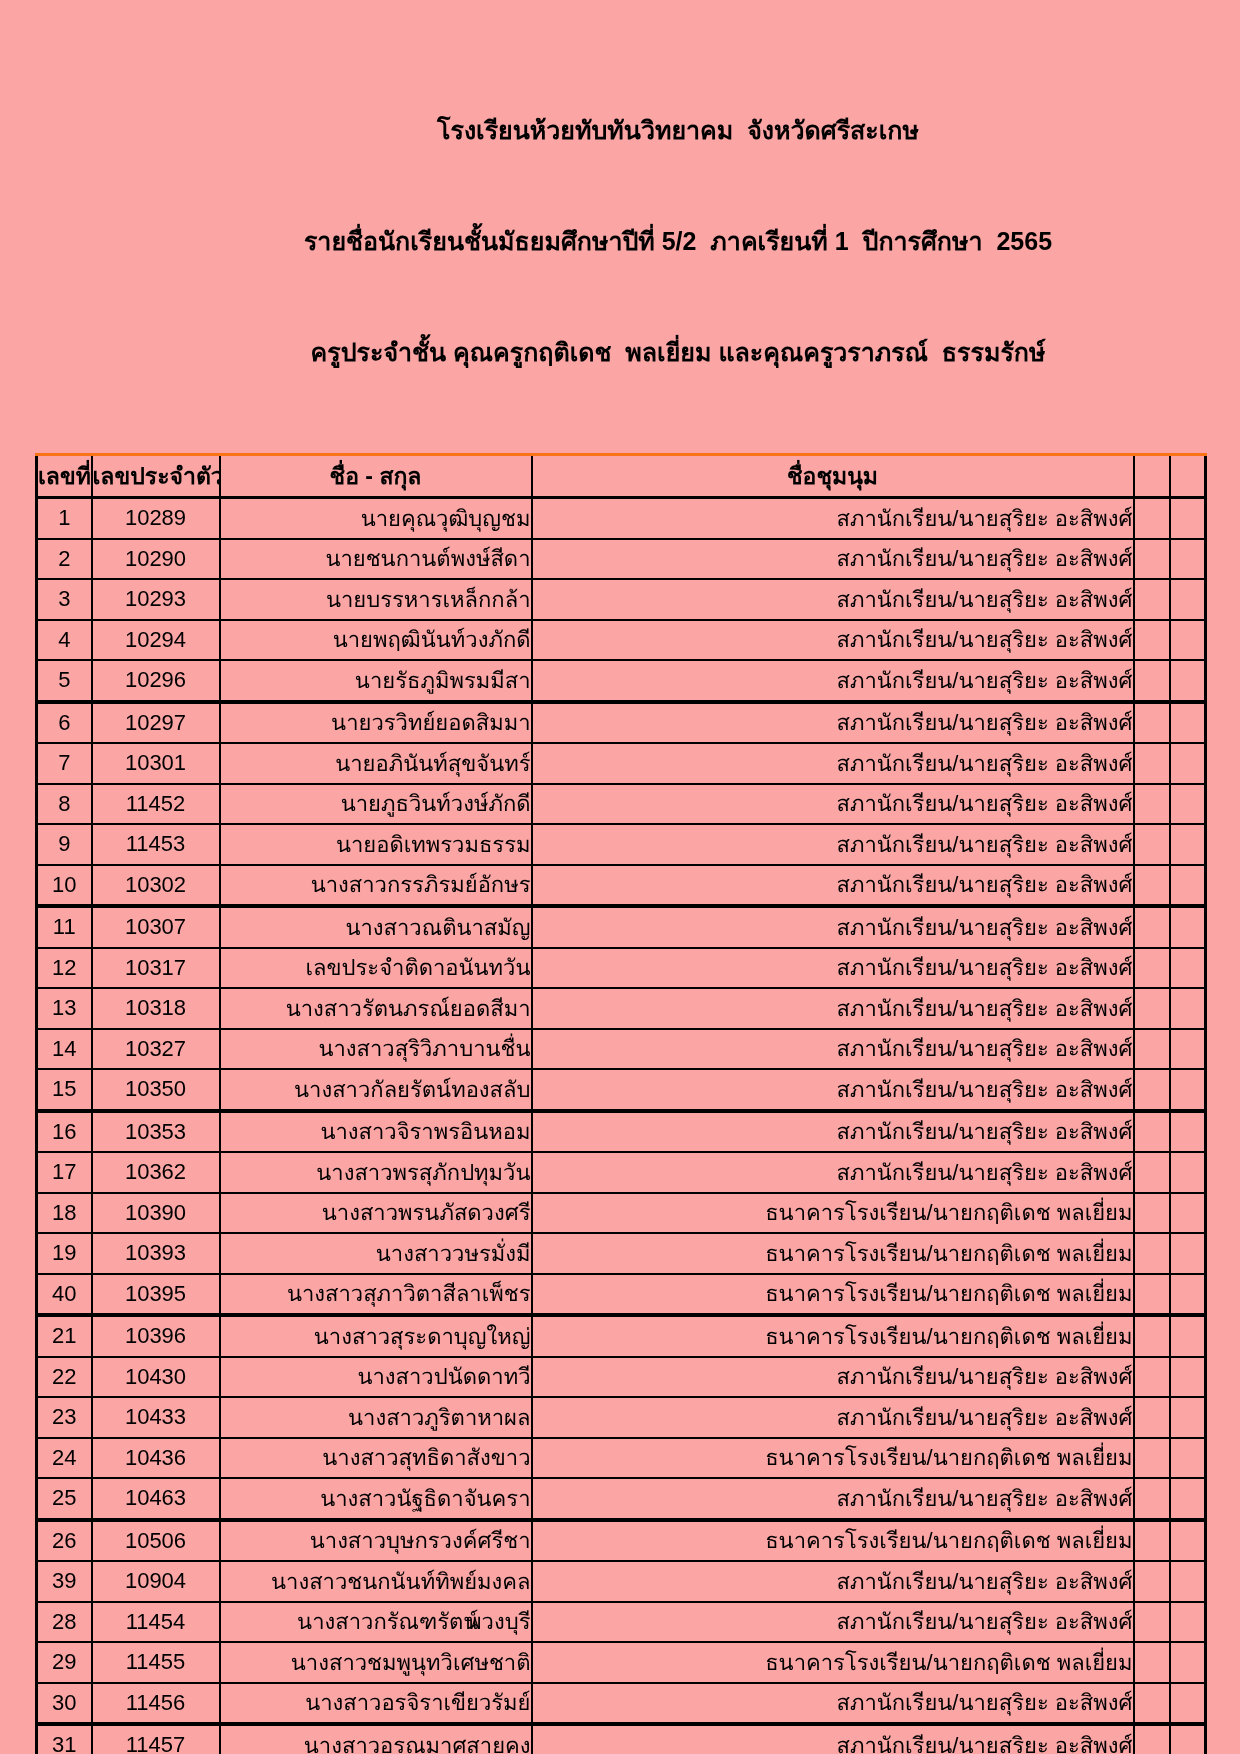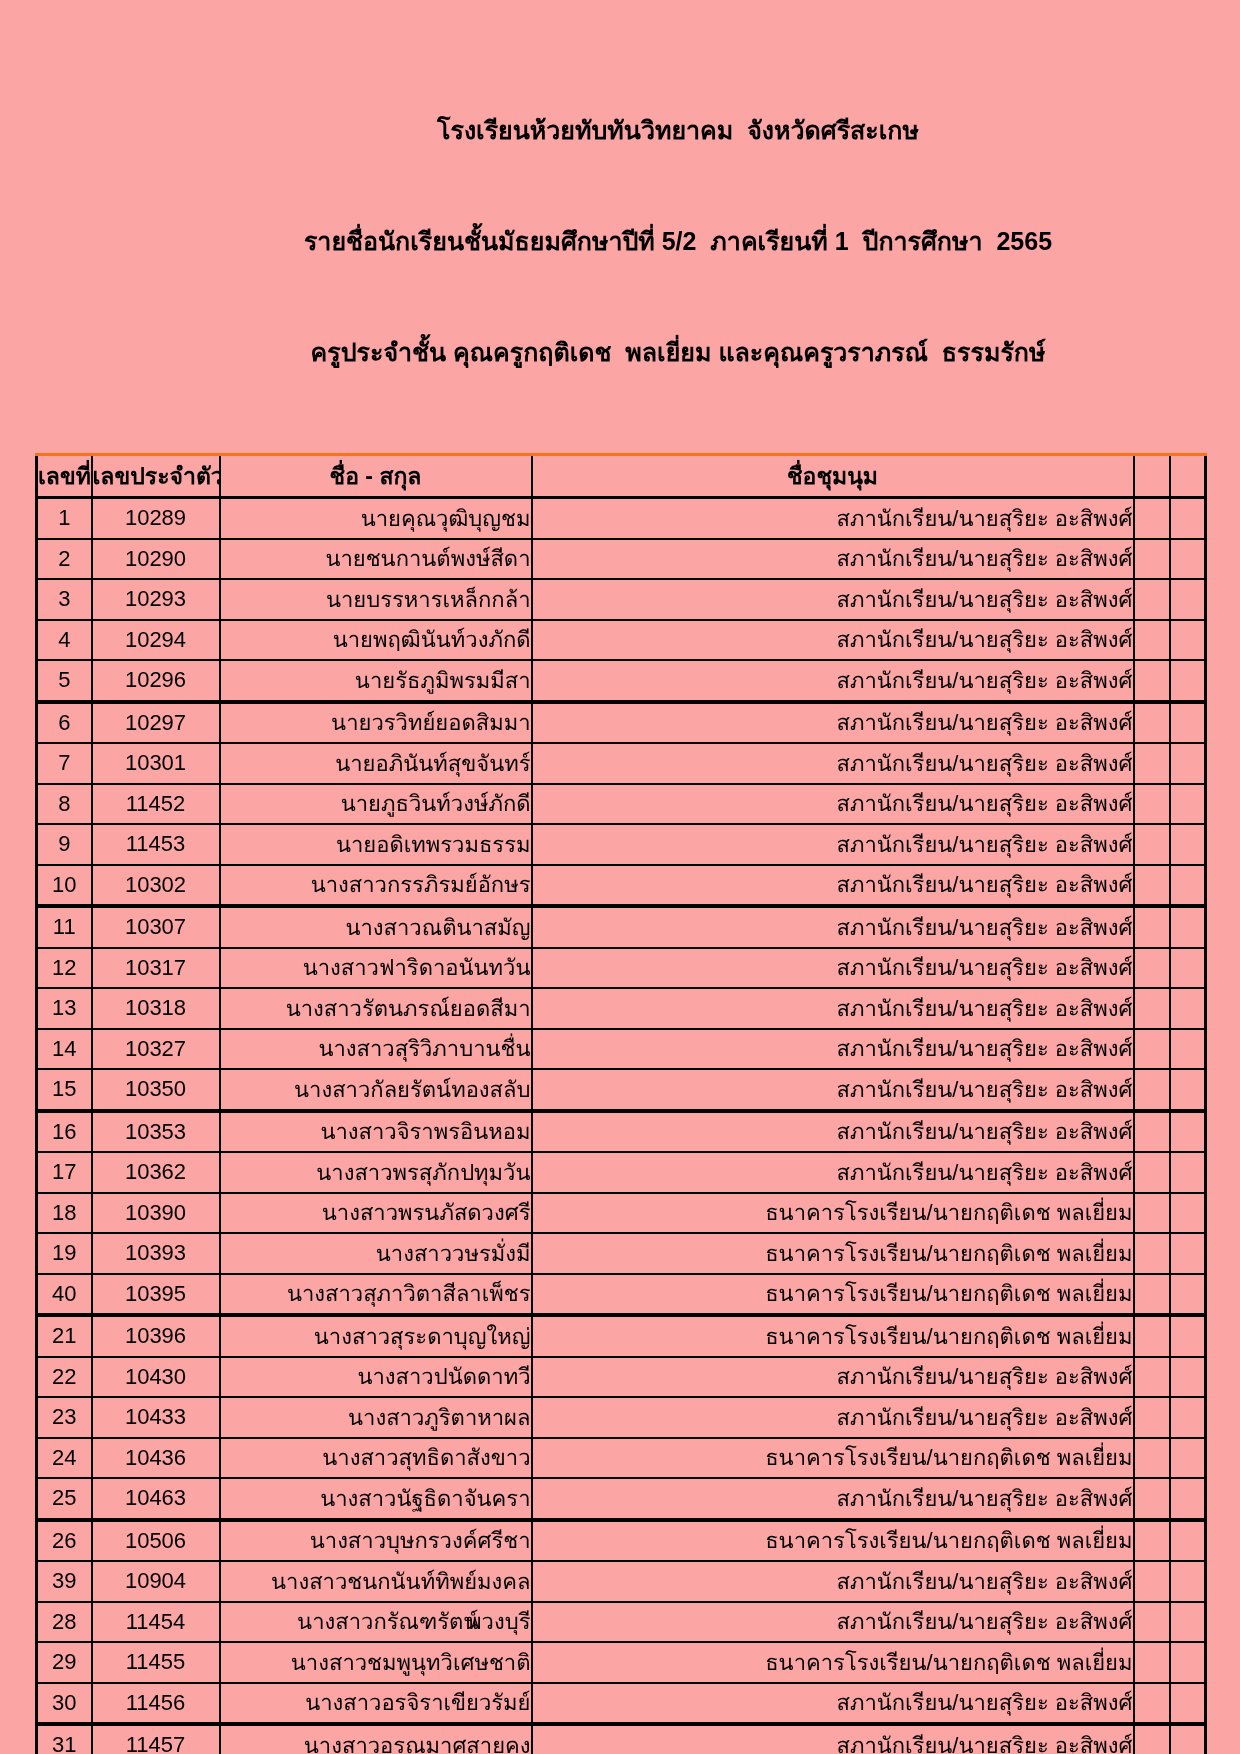--- a/index.html
+++ b/index.html
@@ -177,21 +177,21 @@
           <td class="col-no">11</td>
           <td class="col-id">10307</td>
           <td class="col-name"><span class="fname">นางสาวณตินา</span><span class="lname">สมัญ</span></td>
           <td class="col-club">สภานักเรียน/นายสุริยะ อะสิพงศ์</td>
           <td class="col-blank"></td>
           <td class="col-blank"></td>
         </tr>
         <tr>
           <td class="col-no">12</td>
           <td class="col-id">10317</td>
-          <td class="col-name"><span class="fname">นางสาวฟาริดา</span><span class="lname">อนันทวัน</span></td>
+          <td class="col-name"><span class="fname">เลขประจำติดา</span><span class="lname">อนันทวัน</span></td>
           <td class="col-club">สภานักเรียน/นายสุริยะ อะสิพงศ์</td>
           <td class="col-blank"></td>
           <td class="col-blank"></td>
         </tr>
         <tr>
           <td class="col-no">13</td>
           <td class="col-id">10318</td>
           <td class="col-name"><span class="fname">นางสาวรัตนภรณ์</span><span class="lname">ยอดสีมา</span></td>
           <td class="col-club">สภานักเรียน/นายสุริยะ อะสิพงศ์</td>
           <td class="col-blank"></td>

